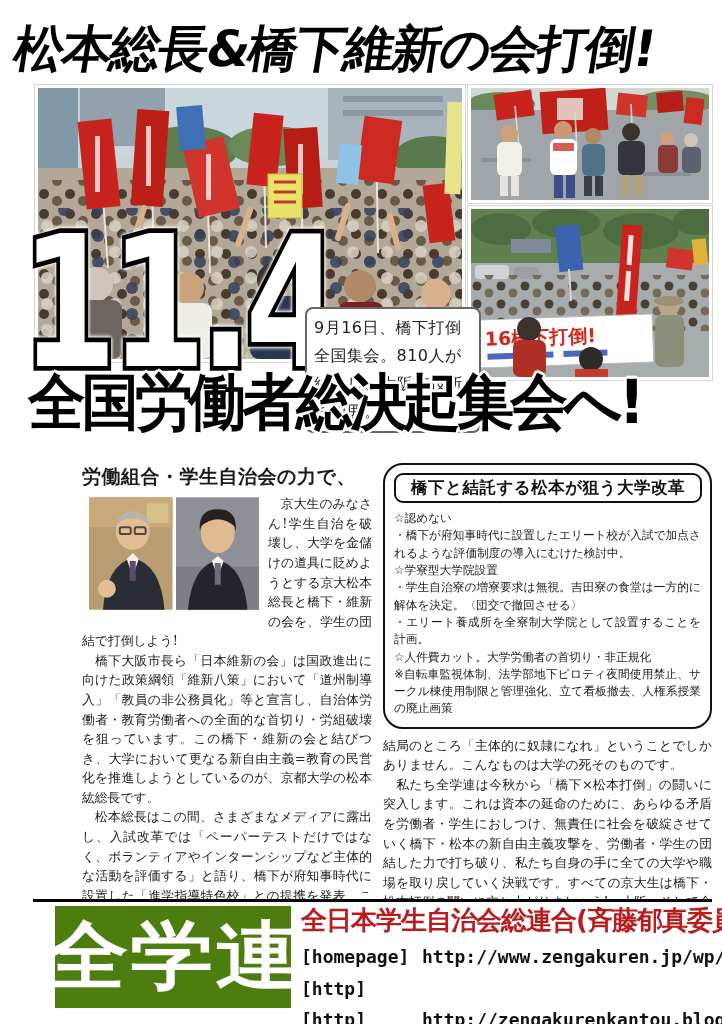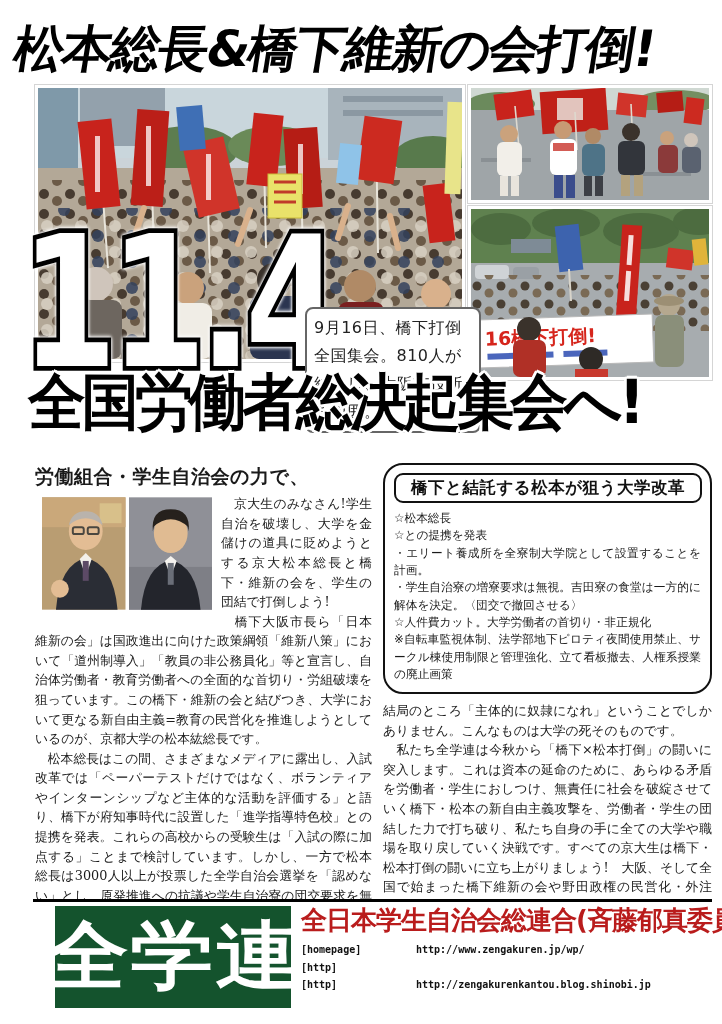--- a/index.html
+++ b/index.html
@@ -44,47 +44,47 @@
   
   .headline-main {
     position:absolute; top:362px; left:28px; z-index:8; white-space:nowrap;
     font-size:61px; font-weight:900; letter-spacing:-4px; color:#000;
     transform: scaleX(0.94); transform-origin:left top;
     text-shadow: 3px 0 0 #fff,-3px 0 0 #fff,0 3px 0 #fff,0 -3px 0 #fff,
       2px 2px 0 #fff,-2px -2px 0 #fff,2px -2px 0 #fff,-2px 2px 0 #fff;
   }
   
   .columns { position:absolute; top:463px; left:35px; width:677px; height:436px; display:flex; gap:11px; overflow:hidden; }
-  .col-left { width:337px; }
+  .col-left { width:337px;margin-left:47px; }
   .col-right { width:329px; }
   .subhead { font-size:19px; font-weight:bold; line-height:1.38; letter-spacing:0.5px; margin-bottom:5px; color:#1a1a1a; }
   .portraits { float:left; width:170px; height:113px; margin:3px 9px 3px 7px; display:flex; gap:3px; background:#fff; }
   .portraits svg { flex:1; }
   .body-flow p, .col-right > p {
     font-family:"DejaVu Serif","Liberation Serif",serif;
     font-size:12.8px; line-height:1.53; text-align:justify; color:#1a1a1a;
   }
   
   .reform-box { border:2.5px solid #111; border-radius:20px; padding:8px 9px 9px; margin-bottom:7px; background:#fff; }
   .reform-title {
     width:fit-content; margin:0 auto 7px; border:2px solid #111; border-radius:9px;
     padding:2px 15px; font-size:16.5px; font-weight:bold; letter-spacing:0.5px; white-space:nowrap;
   }
   .reform-box p { font-size:11.7px; line-height:1.48; text-align:justify; color:#1a1a1a; }
   
   .footer-rule { position:absolute; top:899px; left:33px; width:679px; height:3px; background:#000; }
   .logo-box {
-    position:absolute; top:906px; left:55px; width:236px; height:102px; background:#14532d;
+    position:absolute; top:906px; left:55px; width:236px; height:102px; background:#4d7c0f;
     display:flex; align-items:center; justify-content:center; overflow:hidden;
   }
   .logo-text { color:#fff; font-size:74px; font-weight:900; letter-spacing:2px; transform:scaleX(1.12); white-space:nowrap; }
   .footer-info { position:absolute; top:903px; left:301px; width:414px; }
   .org-name { font-size:26px; font-weight:900; letter-spacing:-1px; white-space:nowrap; color:#b91c1c; }
   .links { margin-top:3px; }
-  .link-line { display:flex; gap:15px; font-family:"DejaVu Sans Mono","Liberation Mono",monospace; font-size:10px; font-weight:bold; line-height:1.75; white-space:nowrap; }
+  .link-line { display:flex; gap:21px; font-family:"DejaVu Sans Mono","Liberation Mono",monospace; font-size:18px; font-weight:bold; line-height:1.75; white-space:nowrap; }
   .link-label { min-width:100px; }
 </style>
 </head>
 <body>
 
 <div class="page">
 
   <h1 class="headline-top">松本総長&amp;橋下維新の会打倒!</h1>
 
   <div class="photo-collage">
@@ -318,24 +318,25 @@
         </div>
         <p>　京大生のみなさん!学生自治を破壊し、大学を金儲けの道具に貶めようとする京大松本総長と橋下・維新の会を、学生の団結で打倒しよう!</p>
         <p>　橋下大阪市長ら「日本維新の会」は国政進出に向けた政策綱領「維新八策」において「道州制導入」「教員の非公務員化」等と宣言し、自治体労働者・教育労働者への全面的な首切り・労組破壊を狙っています。この橋下・維新の会と結びつき、大学において更なる新自由主義=教育の民営化を推進しようとしているのが、京都大学の松本紘総長です。</p>
         <p>　松本総長はこの間、さまざまなメディアに露出し、入試改革では「ペーパーテストだけではなく、ボランティアやインターンシップなど主体的な活動を評価する」と語り、橋下が府知事時代に設置した「進学指導特色校」との提携を発表。これらの高校からの受験生は「入試の際に加点する」ことまで検討しています。しかし、一方で松本総長は3000人以上が投票した全学自治会選挙を「認めない」とし、原発推進への抗議や学生自治寮の団交要求を無視し続けています。サークル棟の使用規制、立て看板の撤去など、徹底的に学生の自主的活動を抑圧する総長が語る主体性とは、</p>
       </div>
     </div>
 
     <div class="col-right">
       <div class="reform-box">
         <div class="reform-title">橋下と結託する松本が狙う大学改革</div>
-        <p>☆松本総長</p>
-        <p>☆との提携を発表</p>
+        <p>☆認めない</p>
+        <p>・橋下が府知事時代に設置したエリート校が入試で加点されるような評価制度の導入にむけた検討中。</p>
+        <p>☆学寮型大学院設置</p>
+        <p>・学生自治寮の増寮要求は無視。吉田寮の食堂は一方的に解体を決定。〈団交で撤回させる〉</p>
         <p>・エリート養成所を全寮制大学院として設置することを計画。</p>
-        <p>・学生自治寮の増寮要求は無視。吉田寮の食堂は一方的に解体を決定。〈団交で撤回させる〉</p>
         <p>☆人件費カット。大学労働者の首切り・非正規化</p>
         <p>※自転車監視体制、法学部地下ピロティ夜間使用禁止、サークル棟使用制限と管理強化、立て看板撤去、人権系授業の廃止画策</p>
       </div>
       <p>結局のところ「主体的に奴隷になれ」ということでしかありません。こんなものは大学の死そのものです。</p>
       <p>　私たち全学連は今秋から「橋下×松本打倒」の闘いに突入します。これは資本の延命のために、あらゆる矛盾を労働者・学生におしつけ、無責任に社会を破綻させていく橋下・松本の新自由主義攻撃を、労働者・学生の団結した力で打ち破り、私たち自身の手に全ての大学や職場を取り戻していく決戦です。すべての京大生は橋下・松本打倒の闘いに立ち上がりましょう!　大阪、そして全国で始まった橋下維新の会や野田政権の民営化・外注化・非正規職化に対する大反乱を結集させる11・4全国労働者総決起集会に、京大生も大結集しましょう!</p>
     </div>
   </div>
 
   <div>
     <div class="footer-rule"></div>

